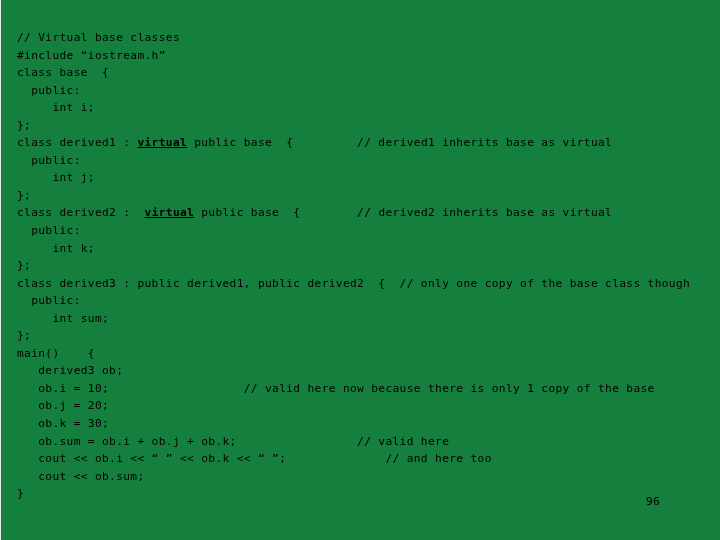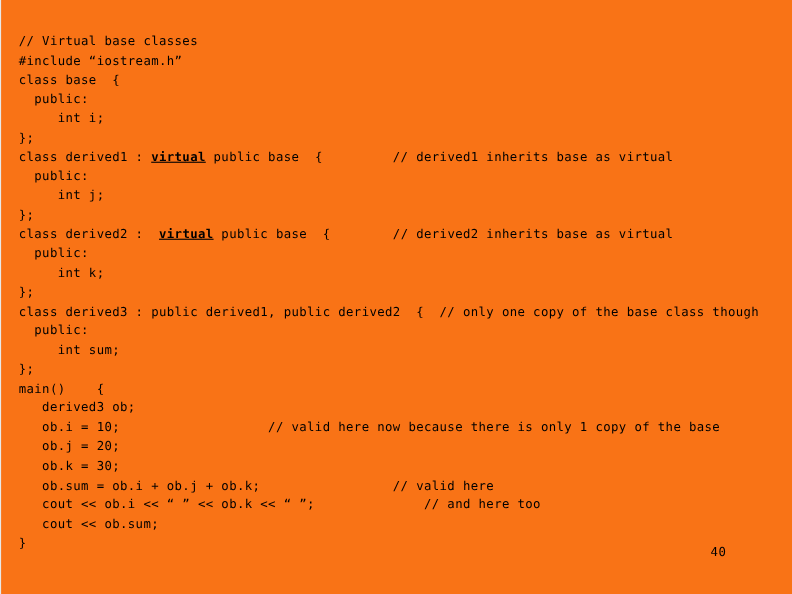--- a/index.html
+++ b/index.html
@@ -4,21 +4,21 @@
 <style>
   html, body {
     margin: 0;
     padding: 0;
     background: #ffffff;
   }
   #slide {
     position: relative;
     width: 720px;
     height: 540px;
-    background: #f97316;
+    background: #15803d;
     overflow: hidden;
     border-left: 1px solid #e8e8e8;
     box-sizing: border-box;
   }
   #code-block {
     position: absolute;
     left: 16px;
     top: 29px;
     font-family: "DejaVu Sans Mono", "Liberation Mono", monospace;
     font-size: 11.2px;
@@ -45,15 +45,15 @@
     letter-spacing: 0.35px;
   }
 </style>
 </head>
 <body>
 
 <div id="slide">
 
   <div id="code-block"><div class="code-line">// Virtual base classes</div><div class="code-line">#include “iostream.h”</div><div class="code-line">class base  {</div><div class="code-line">  public:</div><div class="code-line">     int i;</div><div class="code-line">};</div><div class="code-line"><span>class derived1 : </span><span class="kw-virtual">virtual</span><span> public base  {         // derived1 inherits base as virtual</span></div><div class="code-line">  public:</div><div class="code-line">     int j;</div><div class="code-line">};</div><div class="code-line"><span>class derived2 :  </span><span class="kw-virtual">virtual</span><span> public base  {        // derived2 inherits base as virtual</span></div><div class="code-line">  public:</div><div class="code-line">     int k;</div><div class="code-line">};</div><div class="code-line">class derived3 : public derived1, public derived2  {  // only one copy of the base class though</div><div class="code-line">  public:</div><div class="code-line">     int sum;</div><div class="code-line">};</div><div class="code-line">main()    {</div><div class="code-line">   derived3 ob;</div><div class="code-line">   ob.i = 10;                   // valid here now because there is only 1 copy of the base</div><div class="code-line">   ob.j = 20;</div><div class="code-line">   ob.k = 30;</div><div class="code-line">   ob.sum = ob.i + ob.j + ob.k;                 // valid here</div><div class="code-line">   cout &lt;&lt; ob.i &lt;&lt; “ ” &lt;&lt; ob.k &lt;&lt; “ ”;              // and here too</div><div class="code-line">   cout &lt;&lt; ob.sum;</div><div class="code-line">}</div></div>
 
-  <div id="page-number">40</div>
+  <div id="page-number">96</div>
 
 </div>
 
 </body></html>

